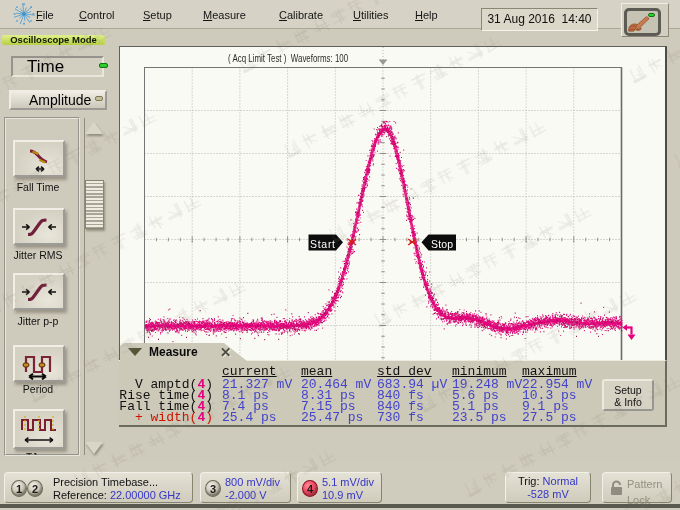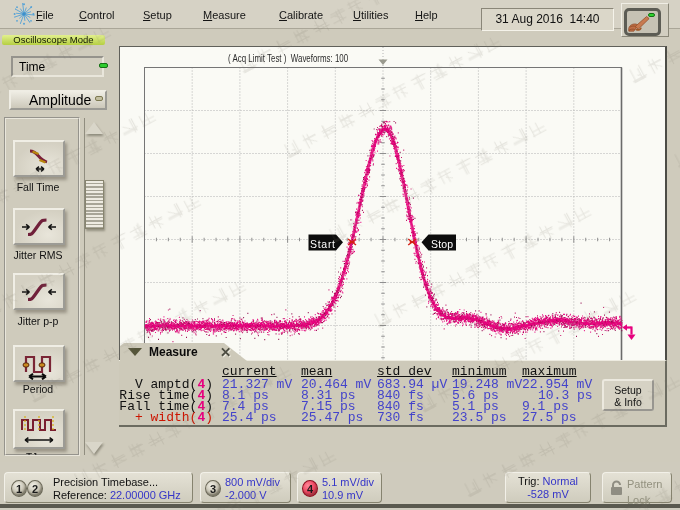--- a/index.html
+++ b/index.html
@@ -1,23 +1,23 @@
 <!DOCTYPE html>
 <html><head><meta charset="utf-8"><style>
 * { margin:0; padding:0; box-sizing:border-box; }
 body { width:680px; height:510px; overflow:hidden; font-family:"Liberation Sans",sans-serif; background:#cfcbbc; position:relative; }
 #menubar { position:absolute; left:0; top:0; width:680px; height:29px; background:#d6d2c5; border-bottom:1px solid #aaa698; }
 .mi { position:absolute; top:9px; font-size:11px; color:#141414; }
-#datebox { position:absolute; left:481px; top:8px; width:133px; height:23px; background:#dbd7c9; border:1px solid; border-color:#8a8678 #f5f3ea #f5f3ea #8a8678; font-size:12px; color:#111; text-align:center; line-height:21px; }
+#datebox { position:absolute; left:481px; top:8px; width:117px; height:23px; background:#dbd7c9; border:1px solid; border-color:#8a8678 #f5f3ea #f5f3ea #8a8678; font-size:12px; color:#111; text-align:center; line-height:21px; }
 #touchbtn { position:absolute; left:621px; top:3px; width:48px; height:34px; background:#d2cec0; border:1px solid; border-color:#f0eee5 #8a8778 #8a8778 #f0eee5; }
 #touchin { position:absolute; left:2px; top:4px; width:37px; height:28px; border:3px solid #5c5c54; border-radius:5px; background:#c6c2b4; }
 #tled { position:absolute; left:21px; top:2px; width:7px; height:4px; background:#2ed42e; border:1px solid #157015; border-radius:2px; }
 #sidebar { position:absolute; left:0; top:30px; width:119px; height:432px; }
-#oscmode { position:absolute; left:2px; top:5px; width:103px; height:10px; background:linear-gradient(#e2f08e,#b5cf42); border-radius:2px; font-size:9.5px; font-weight:normal; color:#101800; text-align:center; line-height:10px; }
-#timebtn { left:11px; top:26px; width:93px; height:21px; border:2px inset #e9e6db; line-height:18px; padding-left:6px; background:#d2cec0; position:absolute; font-size:12px; }
+#oscmode { position:absolute; left:2px; top:5px; width:103px; height:10px; background:linear-gradient(#e2f08e,#b5cf42); border-radius:2px; font-size:9.5px; font-weight:bold; color:#101800; text-align:center; line-height:10px; }
+#timebtn { left:11px; top:26px; width:93px; height:21px; border:2px inset #e9e6db; line-height:18px; padding-left:14px; background:#d2cec0; position:absolute; font-size:17px; }
 #ampbtn  { left:9px; top:60px; width:98px; height:20px; line-height:17px; padding-left:18px; background:linear-gradient(#eeece3,#ccc8ba); position:absolute; font-size:14px; border:2px outset #efede4; }
 #timeled { position:absolute; left:86px; top:5px; width:9px; height:5px; background:#2ecc2e; border:1px solid #157015; border-radius:2px; }
 #ampled  { position:absolute; left:84px; top:4px; width:8px; height:5px; background:#c3bfa0; border:1px solid #7c7850; border-radius:2px; }
 #btnpanel { position:absolute; left:4px; top:87px; width:76px; height:339px; border:2px groove #e9e6db; }
 .ibtn { position:absolute; left:13px; width:52px; height:37px; background:radial-gradient(ellipse at 70% 75%,#e8e5da,#d4d0c2 70%); border:2px outset #f0eee5; box-shadow:2px 3px 3px rgba(90,85,70,.45); text-align:center; padding-top:3px; }
 .ilab { position:absolute; width:76px; text-align:center; font-size:10.5px; color:#111; left:0; }
 #scroll { position:absolute; left:84px; top:88px; width:20px; height:337px; border-left:1px solid #908d7f; }
 #sthumb { position:absolute; left:0px; top:62px; width:19px; height:49px; background:repeating-linear-gradient(#eeebe1 0 1.7px,#a8a597 1.7px 3.4px); border:1px solid #87846f; box-shadow:1px 2px 2px rgba(90,86,70,.5); }
 .tri { position:absolute; width:0; height:0; }
 #screen { position:absolute; left:119px; top:46px; width:548px; height:381px; background:#fafaf5; border:1px solid #60605a; border-right:2px solid #4c4c46; }
@@ -178,21 +178,21 @@
 <div class="mc val" style="left:103px;top:15.5px">21.327 mV</div>
 <div class="mc val" style="left:182px;top:15.5px">20.464 mV</div>
 <div class="mc val" style="left:258px;top:15.5px">683.94 µV</div>
 <div class="mc val" style="left:333px;top:15.5px">19.248 mV</div>
 <div class="mc val" style="left:403px;top:15.5px">22.954 mV</div>
 <div class="mc lab" style="right:452px;left:auto;top:26.8px">Rise&nbsp;time(<i>4</i>)</div>
 <div class="mc val" style="left:103px;top:26.8px">8.1 ps</div>
 <div class="mc val" style="left:182px;top:26.8px">8.31 ps</div>
 <div class="mc val" style="left:258px;top:26.8px">840 fs</div>
 <div class="mc val" style="left:333px;top:26.8px">5.6 ps</div>
-<div class="mc val" style="left:419px;top:26.8px">10.3 ps</div>
+<div class="mc val" style="left:403px;top:26.8px">10.3 ps</div>
 <div class="mc lab" style="right:452px;left:auto;top:38.1px">Fall&nbsp;time(<i>4</i>)</div>
 <div class="mc val" style="left:103px;top:38.1px">7.4 ps</div>
 <div class="mc val" style="left:182px;top:38.1px">7.15 ps</div>
 <div class="mc val" style="left:258px;top:38.1px">840 fs</div>
 <div class="mc val" style="left:333px;top:38.1px">5.1 ps</div>
 <div class="mc val" style="left:403px;top:38.1px">9.1 ps</div>
 <div class="mc lab" style="right:452px;left:auto;top:49.4px"><b class="rw">&nbsp;+&nbsp;width(</b><i>4</i><b class="rw">)</b></div>
 <div class="mc val" style="left:103px;top:49.4px">25.4 ps</div>
 <div class="mc val" style="left:182px;top:49.4px">25.47 ps</div>
 <div class="mc val" style="left:258px;top:49.4px">730 fs</div>

